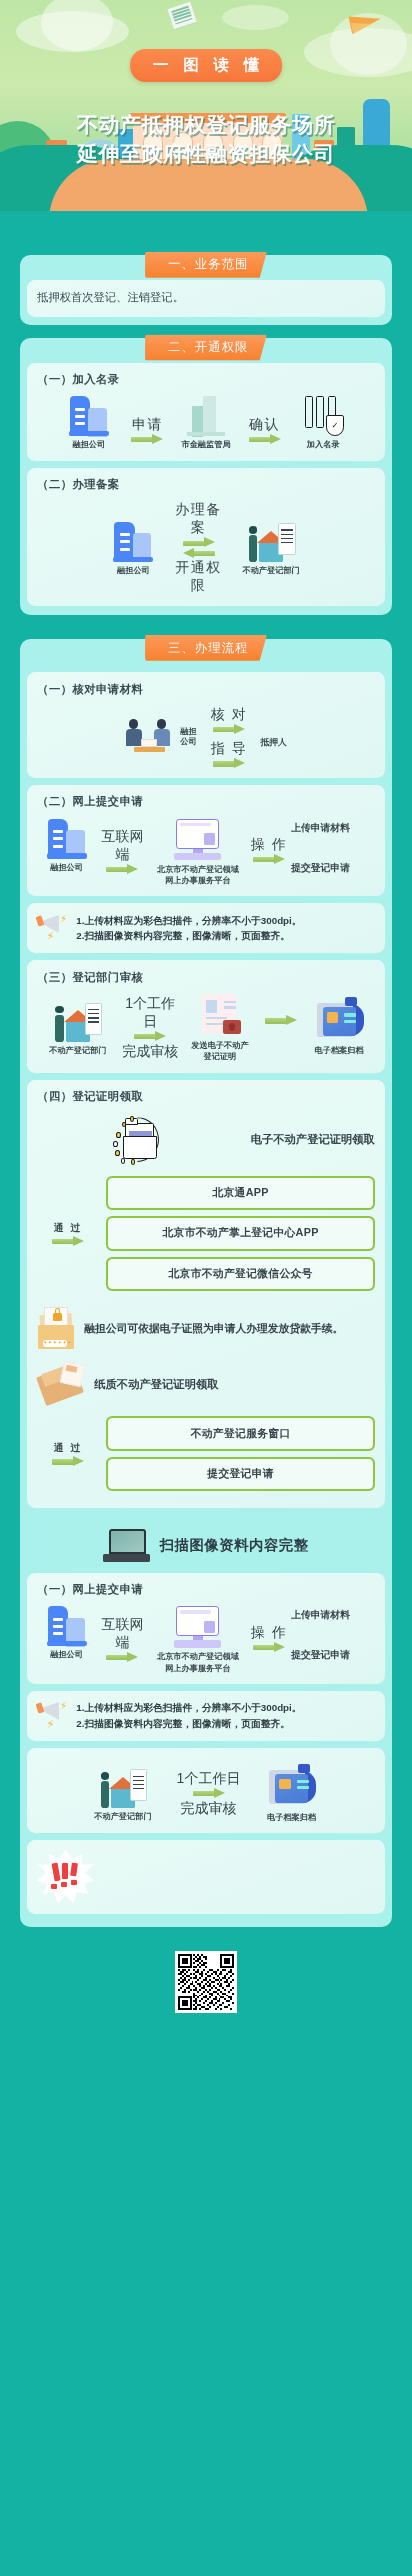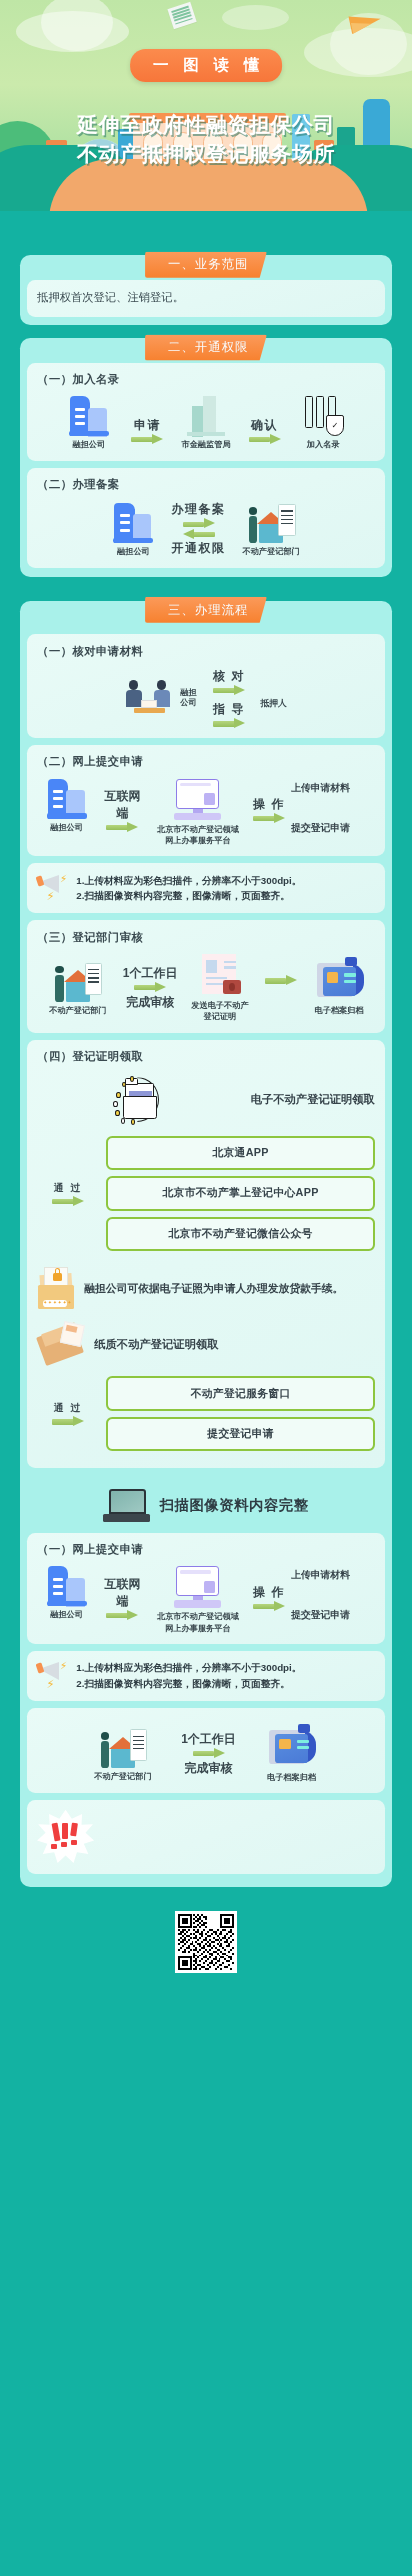--- a/index.html
+++ b/index.html
@@ -93,21 +93,21 @@
     background:linear-gradient(160deg,#e9fbf7,#dff7f3);
     border-radius:8.2px; padding:9.3px 10.3px 10.3px 10.3px;
   }
   .sub-title { font-size:11.3px; font-weight:bold; color:#3a4a50; letter-spacing:0.5px; }
   .body-text { font-size:11.3px; color:#3a4a50; line-height:1.5; }
 
   .flow { display:flex; align-items:flex-end; justify-content:center; gap:3.1px; margin-top:9.3px; }
   .node { text-align:center; width:67px; }
   .node .lbl { font-size:8.2px; color:#39474d; margin-top:3.1px; font-weight:600; }
   .edge { text-align:center; width:44px; padding-bottom:7.2px; }
-  .edge .etxt { font-size:12px; color:#39474d; letter-spacing:1.5px; margin-bottom:1px; font-weight:700;}
+  .edge .etxt { font-size:14px; color:#39474d; letter-spacing:1.5px; margin-bottom:1px; font-weight:400;}
   .arrow-r { width:32px; height:8.2px; margin:0 auto; position:relative; }
   .arrow-r .shaft { position:absolute; left:0; top:2.1px; width:21.6px; height:5.2px;
     background:linear-gradient(180deg,#b5d67e,#96bf5c); border-radius:1px; }
   .arrow-r .head { position:absolute; right:0; top:-1px; width:0;height:0;
     border-left:11.3px solid #9cc463; border-top:5.2px solid transparent; border-bottom:5.2px solid transparent; }
   .arrow-l { width:32px; height:8.2px; margin:2.1px auto 0; position:relative; }
   .arrow-l .shaft { position:absolute; right:0; top:2.1px; width:21.6px; height:5.2px;
     background:linear-gradient(180deg,#b5d67e,#96bf5c); border-radius:1px; }
   .arrow-l .head { position:absolute; left:0; top:-1px; width:0;height:0;
     border-right:11.3px solid #9cc463; border-top:5.2px solid transparent; border-bottom:5.2px solid transparent; }
@@ -289,22 +289,22 @@
       <i></i>
       <i></i>
       <i></i>
       <i></i>
     </div>
   <div class="plane"></div>
 
   <div class="badge">一 图 读 懂</div>
 
   <div class="hero-title">
+    <div>不动产抵押权登记服务场所</div>
     <div>延伸至政府性融资担保公司</div>
-    <div>不动产抵押权登记服务场所</div>
   </div>
 
   <div class="sky">
     <div class="hill-green"></div>
     <div class="globe"></div>
     <div class="bld" style="left:46px; width:20.6px; height:77px; background:#f08a4b; border-radius:1.5px 1.5px 0 0;"></div>
     <div class="bld" style="left:69px; width:15.5px; height:62px; background:#bfe6ef; border-radius:1.5px 1.5px 0 0;"></div>
     <div class="bld" style="left:118px; width:17.5px; height:88px; background:#3aa9d6; border-radius:1.5px 1.5px 0 0;"></div>
     <div class="midbld">
       <div class="roof"></div>

